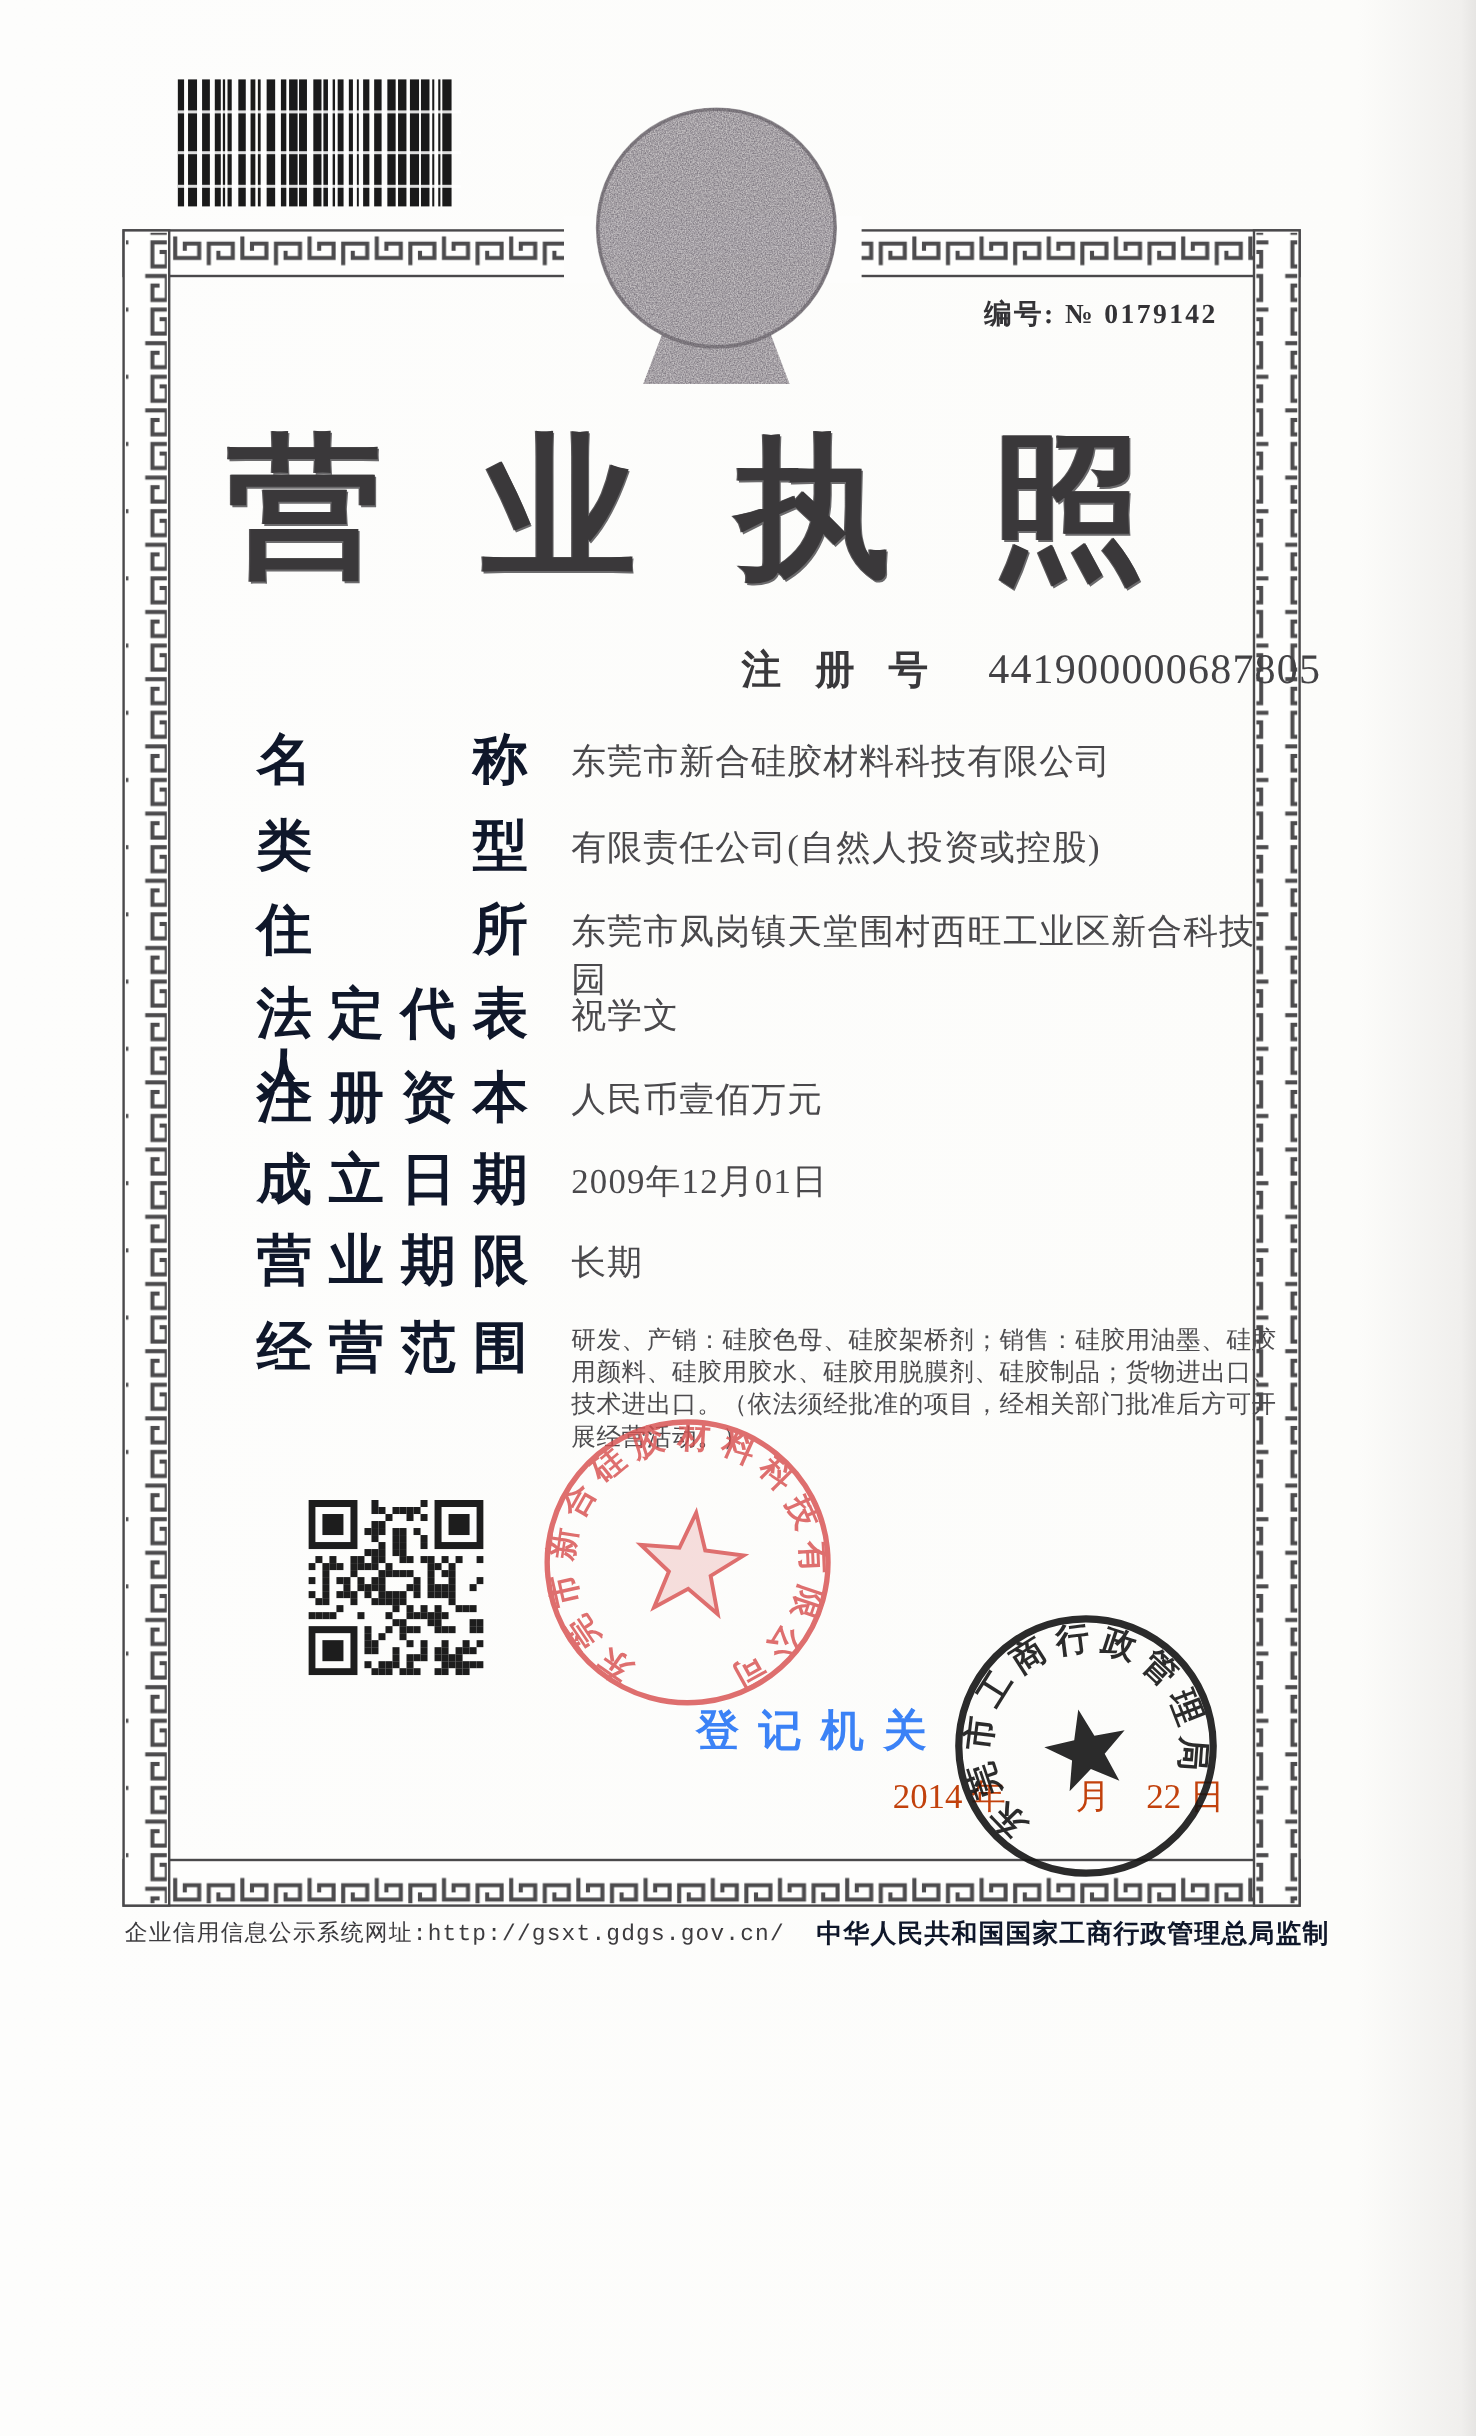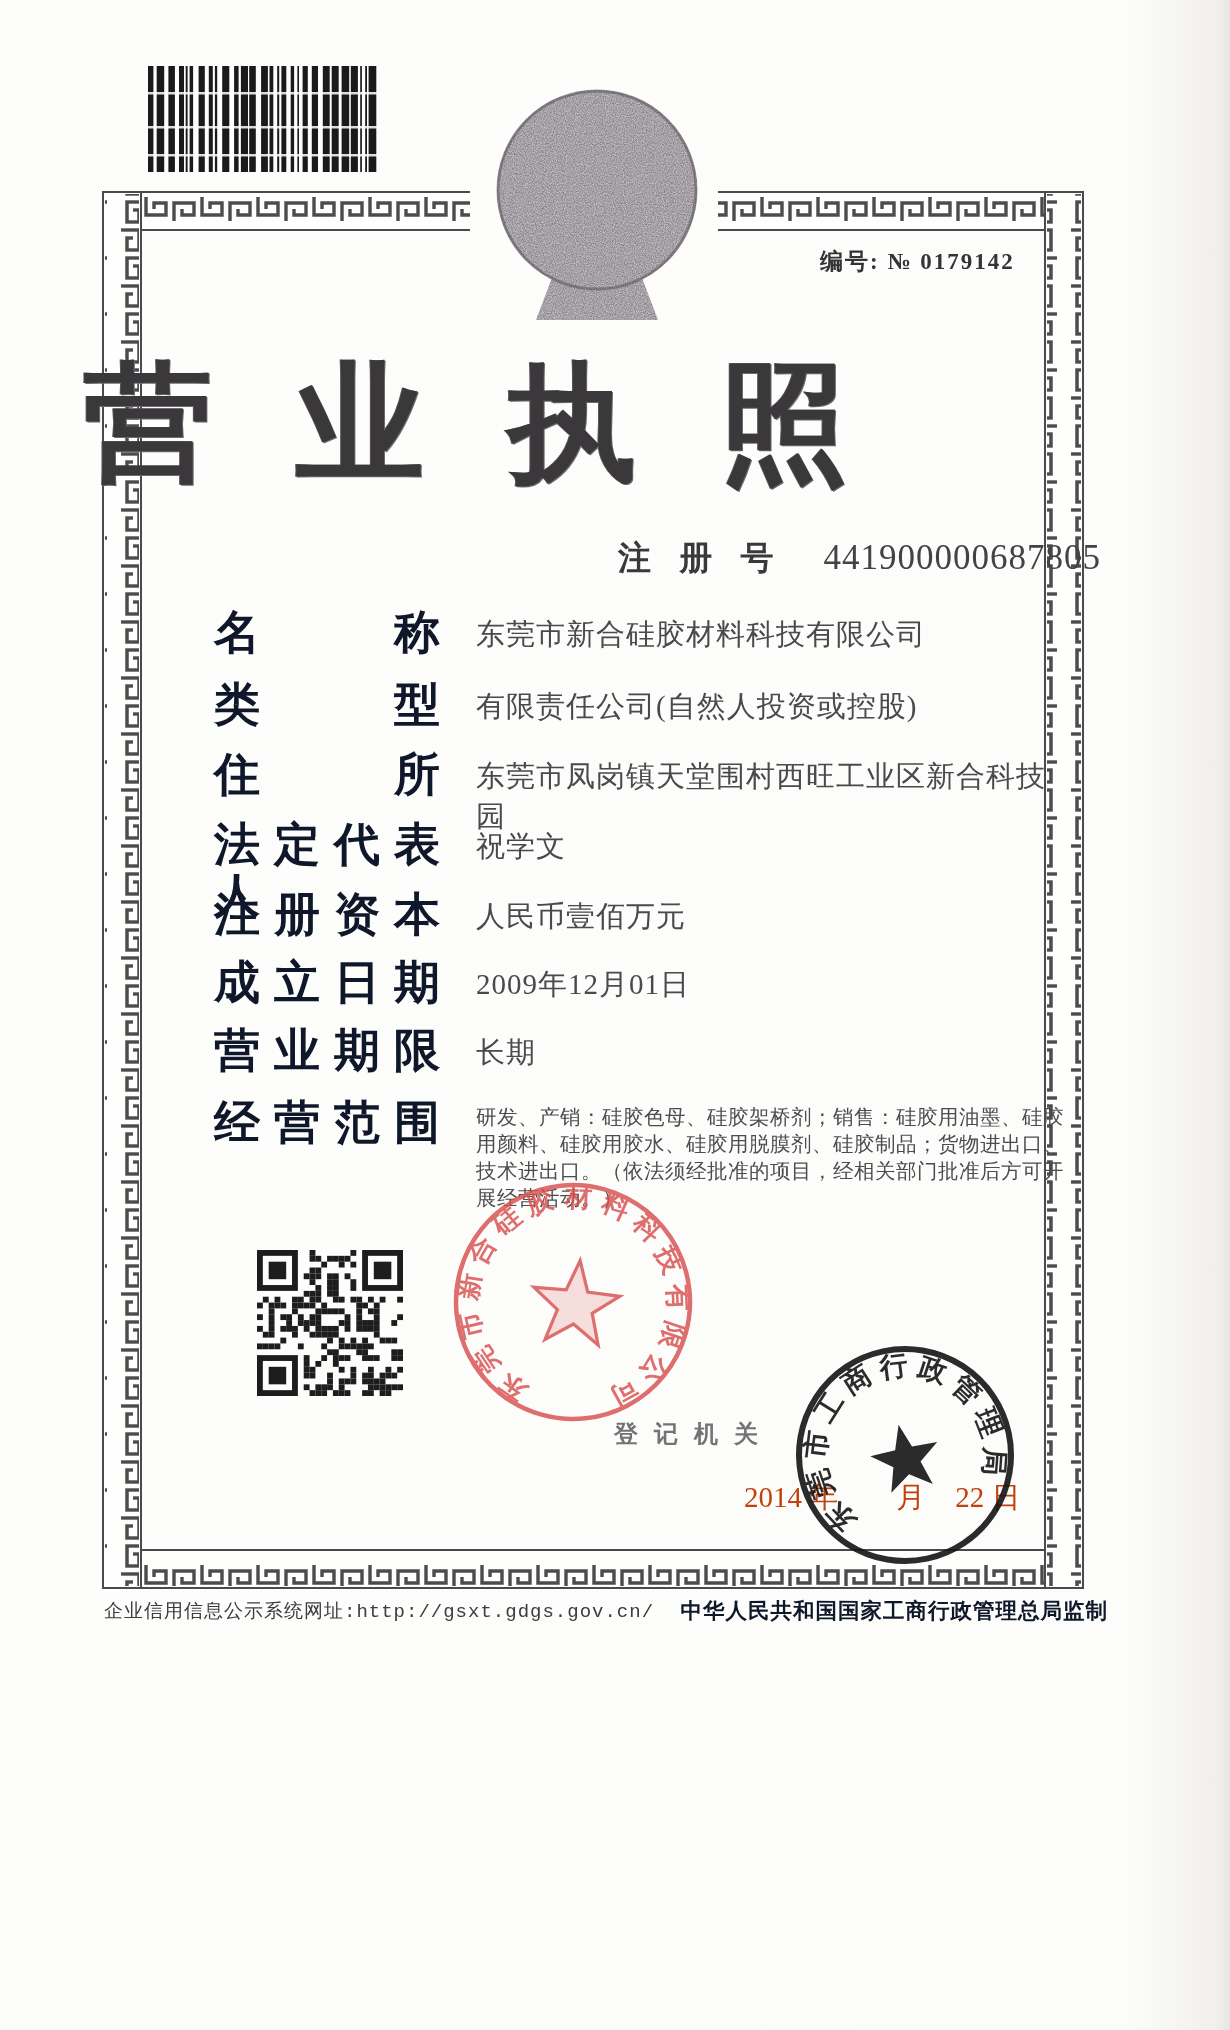--- a/index.html
+++ b/index.html
@@ -9,38 +9,38 @@
     font-family:"Liberation Serif","DejaVu Serif",serif;
     color:#3f3e40;
   }
   .abs{position:absolute;}
   
   .barcode{left:148px;top:66px;width:236px;height:112px;z-index:2;}
   .emblem-layer,.frame-layer{left:0;top:0;width:1230px;height:2030px;z-index:1;}
   .serial{left:820px;top:246px;width:250px;height:36px;font-size:23px;letter-spacing:2px;
     color:#343336;font-weight:bold;z-index:2;}
   
-  .title{left:0;top:338px;width:1038px;text-align:left;font-size:128px;font-weight:bold;
+  .title{left:0;top:338px;width:1038px;text-align:right;font-size:128px;font-weight:bold;
     letter-spacing:84px;text-indent:84px;color:#3a383a;z-index:2;
     font-family:"Liberation Sans","DejaVu Sans",sans-serif;
     text-shadow:1px 1px 0 #6b6a6c, -1px 0 0 #585658;}
   
   .regno{left:618px;top:536px;font-size:33px;z-index:2;display:flex;align-items:baseline;}
   .regno .lab{font-weight:bold;letter-spacing:10px;color:#39383b;margin-right:40px;}
   .regno .val{font-size:35px;color:#434245;letter-spacing:1px;}
   
   .row{left:214px;width:860px;display:flex;z-index:2;}
   .flabel{width:226px;flex:0 0 226px;font-size:46px;font-weight:bold;color:#0f172a;
     text-align:justify;text-align-last:justify;text-justify:inter-character;line-height:1.1;}
   .fvalue{margin-left:36px;font-size:29px;color:#4a494c;padding-top:7px;letter-spacing:1px;}
   .fvalue.scope{font-size:20.5px;line-height:1.32;width:588px;padding-top:6px;
     text-align:justify;letter-spacing:0.5px;color:#4c4b4e;}
   
-  .registrar{left:614px;top:1418px;font-size:24px;font-weight:bold;letter-spacing:16px;
-    color:#737373;z-index:2;}
+  .registrar{left:580px;top:1418px;font-size:36px;font-weight:bold;letter-spacing:16px;
+    color:#3b82f6;z-index:2;}
   .issue-date{left:744px;top:1478px;font-size:29px;color:#c2410c;z-index:2;display:flex;}
   .issue-date .m{margin-left:58px;} .issue-date .d{margin-left:30px;text-align:right;}
   .qr{left:257px;top:1250px;width:146px;height:146px;z-index:2;}
   .stamp{z-index:3;}
   .stamp.red{left:447px;top:1176px;width:252px;height:252px;opacity:.82;}
   .stamp.black{left:788px;top:1338px;width:234px;height:234px;opacity:.9;}
   .footer-left{left:104px;top:1598px;font-size:19px;letter-spacing:1px;color:#3c3b3e;z-index:2;
     font-family:"Liberation Mono","DejaVu Sans Mono",monospace;}
   .footer-right{left:560px;top:1596px;width:548px;text-align:right;font-size:21.5px;
     font-weight:bold;color:#0f172a;z-index:2;letter-spacing:1px;}

